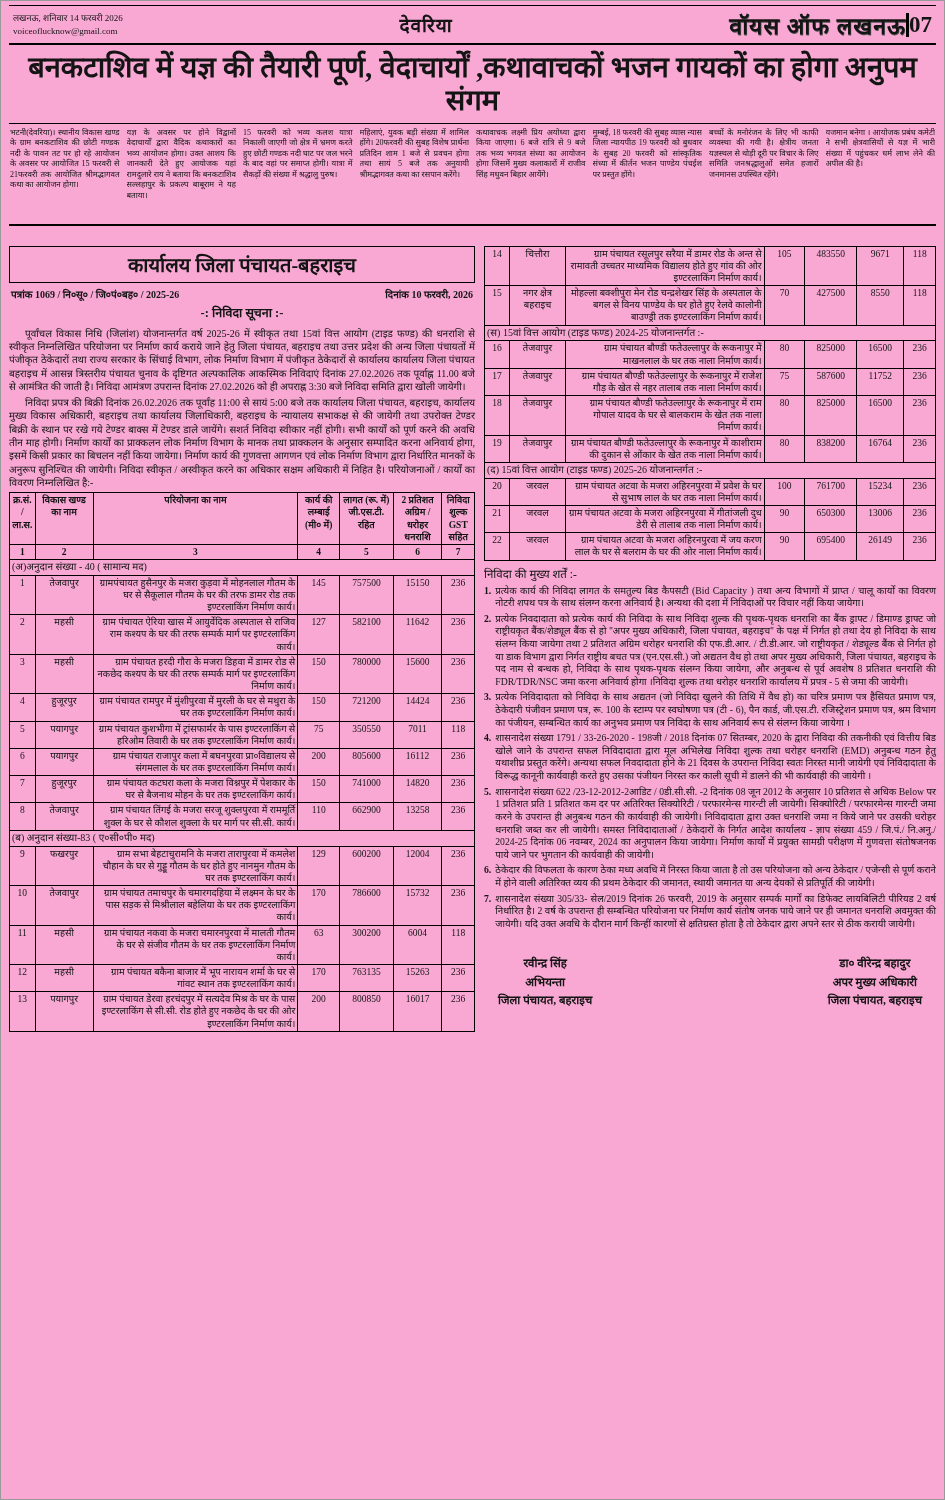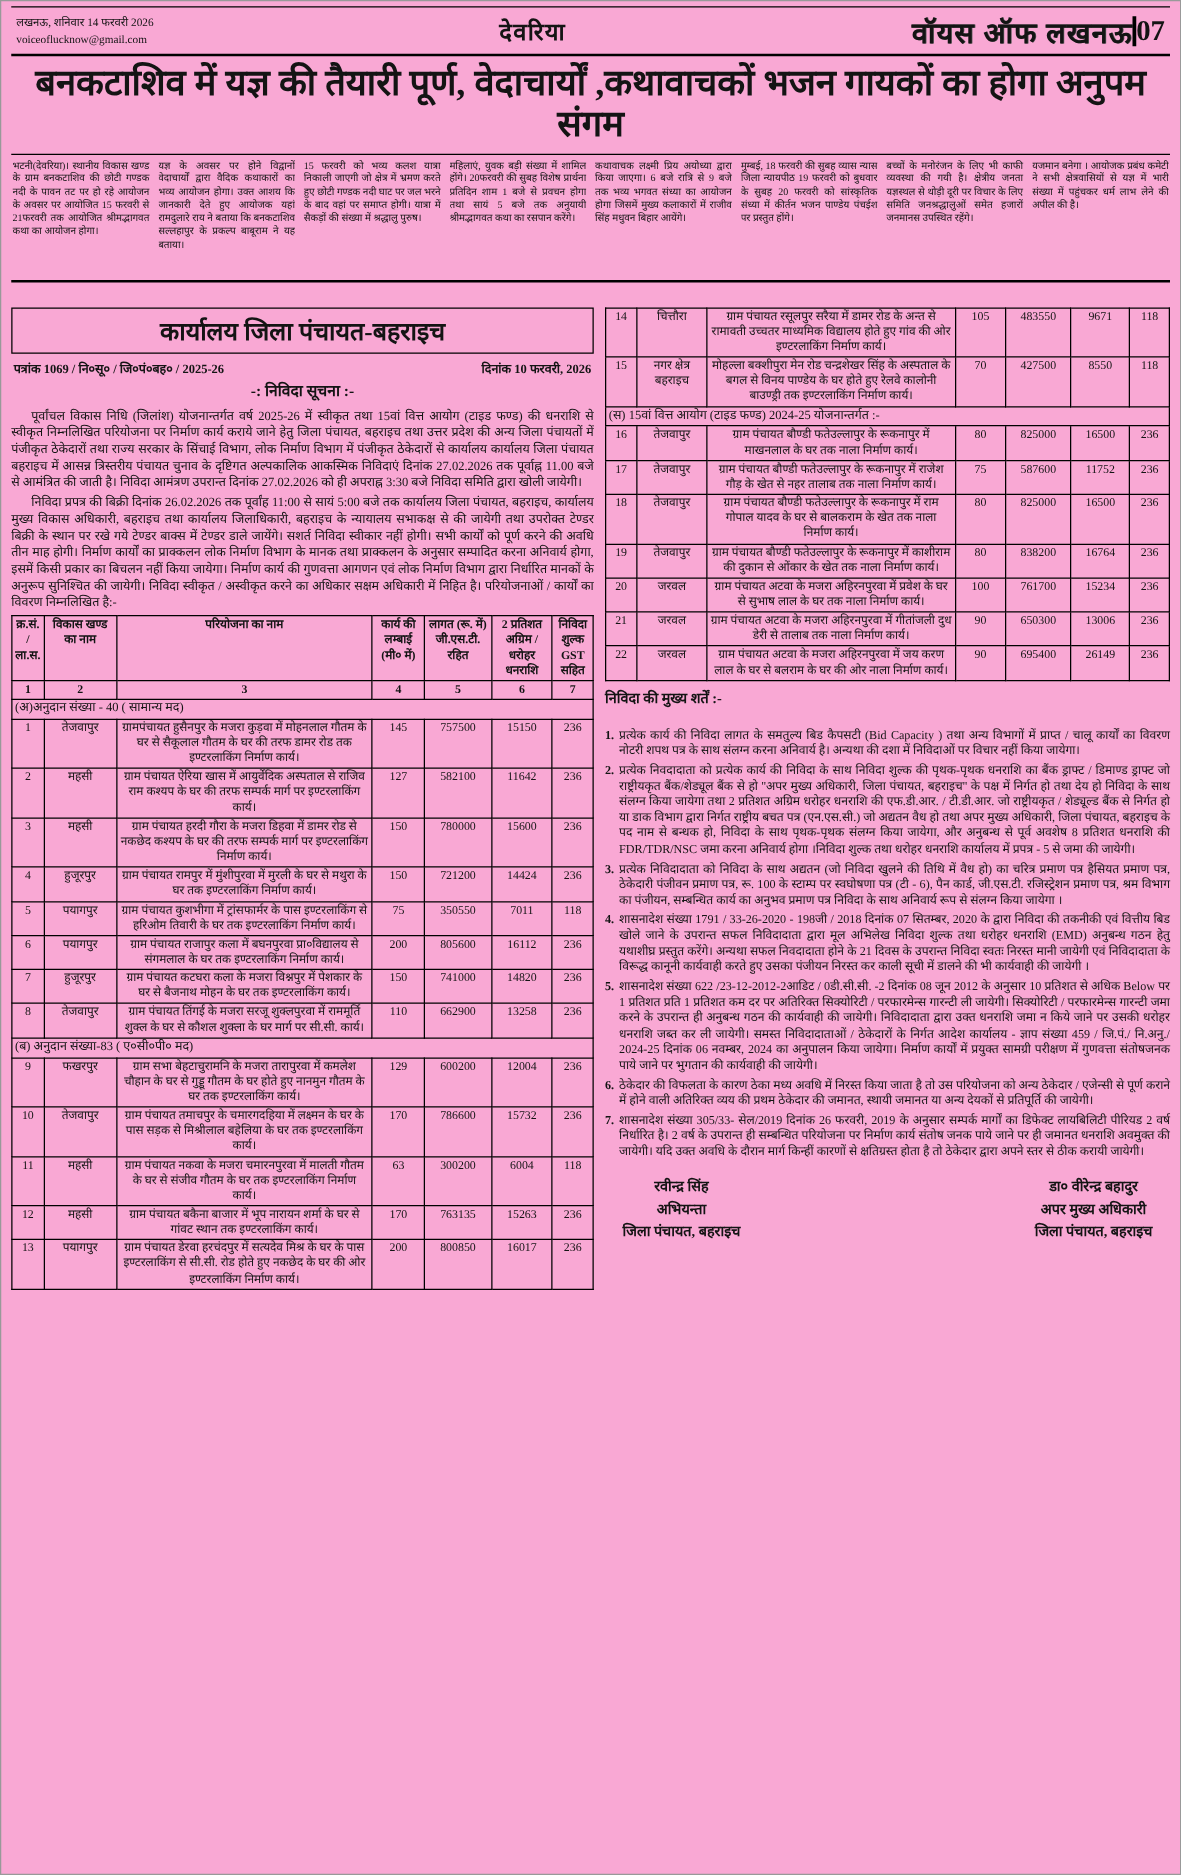--- a/index.html
+++ b/index.html
@@ -29,29 +29,29 @@
   .col-right{flex:1;min-width:0}
 
   .office-title{border:1.5px solid #000;text-align:center;font-size:20px;font-weight:bold;padding:4px 2px;margin-bottom:3px}
   .ref-row{display:flex;justify-content:space-between;font-size:10px;font-weight:bold;padding:1px 2px}
   .subtitle{text-align:center;font-weight:bold;font-size:12.5px;margin:2px 0 6px}
   .body-para{font-size:10px;line-height:1.33;text-align:justify;text-indent:16px;margin-bottom:3px}
 
   .tender-table{width:100%;border-collapse:collapse;font-size:9.5px;margin-top:3px}
   .tender-table th,.tender-table td{border:1px solid #000;padding:1px 2px;vertical-align:top;text-align:center;line-height:1.28}
   .tender-table th{font-weight:bold}
-  .tender-table td.proj{text-align:center}
+  .tender-table td.proj{text-align:right}
   .tender-table tr.section-row td{text-align:left;font-weight:normal;font-size:10px}
 
   .conditions{font-size:9.7px;margin-top:5px}
-  .cond-title{font-weight:bold;font-size:11.5px;margin-bottom:18px}
+  .cond-title{font-weight:normal;font-size:11.5px;margin-bottom:4px}
   .cond-item{display:flex;gap:4px;margin-bottom:3px;text-align:justify;line-height:1.3}
   .cond-num{font-weight:bold;flex:none}
 
-  .signatures{display:flex;justify-content:space-between;margin-top:12px;font-weight:bold;font-size:11.5px;padding:0 14px}
+  .signatures{display:flex;justify-content:space-between;margin-top:24px;font-weight:bold;font-size:11.5px;padding:0 14px}
   .sig{text-align:center;line-height:1.6}
 </style>
 </head>
 <body>
 
 <div class="page">
 
   <header class="topbar">
     <div class="topbar-left">
       <div>लखनऊ, शनिवार 14 फरवरी 2026</div>
@@ -310,20 +310,23 @@
             </tr>
             <tr>
               <td>19</td>
               <td>तेजवापुर</td>
               <td class="proj">ग्राम पंचायत बौण्डी फतेउल्लापुर के रूकनापुर में काशीराम की दुकान से ओंकार के खेत तक नाला निर्माण कार्य।</td>
               <td>80</td>
               <td>838200</td>
               <td>16764</td>
               <td>236</td>
             </tr>
+            <tr class="section-row">
+              <td colspan="7">(द) 15वां वित्त आयोग (टाइड फण्ड) 2025-26 योजनान्तर्गत :-</td>
+            </tr>
             <tr>
               <td>20</td>
               <td>जरवल</td>
               <td class="proj">ग्राम पंचायत अटवा के मजरा अहिरनपुरवा में प्रवेश के घर से सुभाष लाल के घर तक नाला निर्माण कार्य।</td>
               <td>100</td>
               <td>761700</td>
               <td>15234</td>
               <td>236</td>
             </tr>
             <tr>

